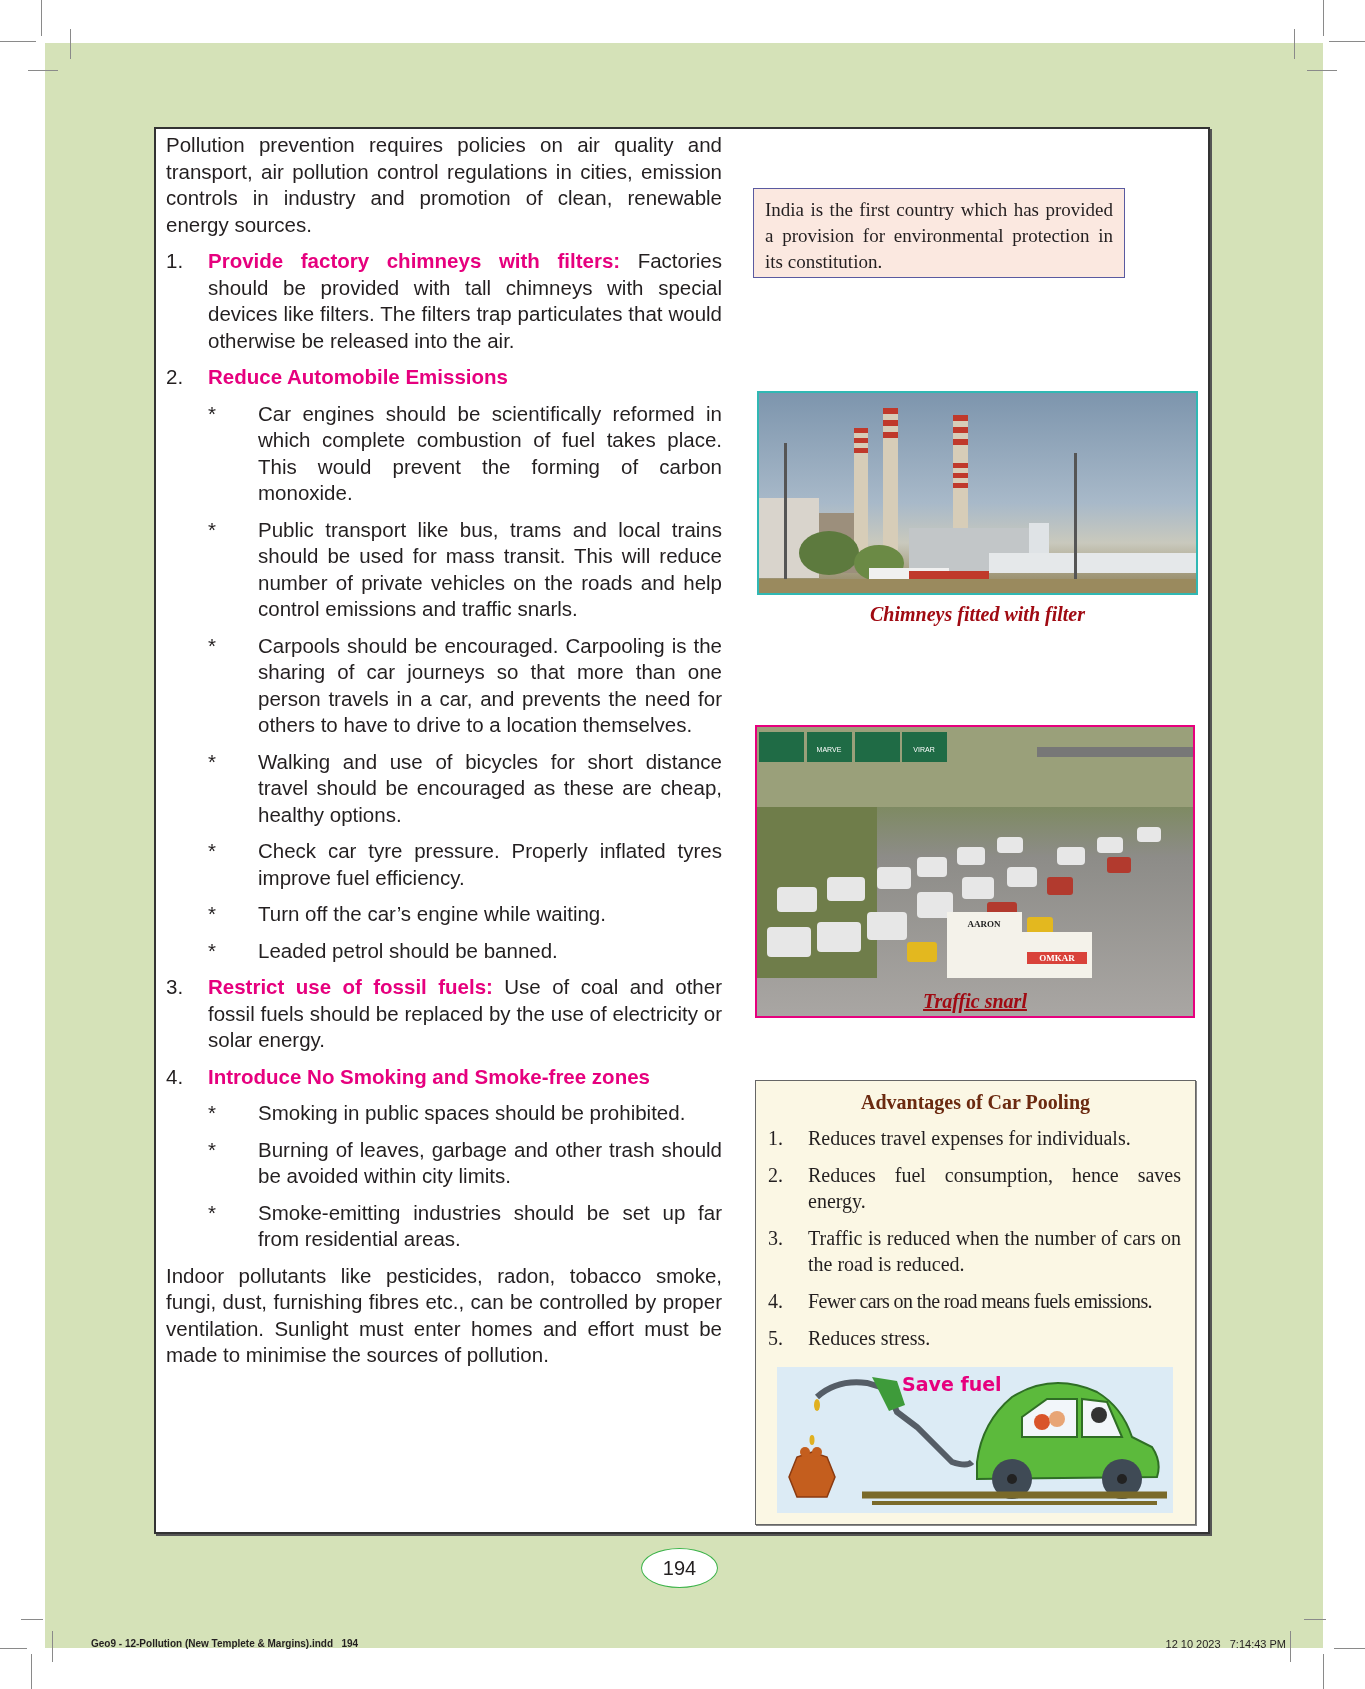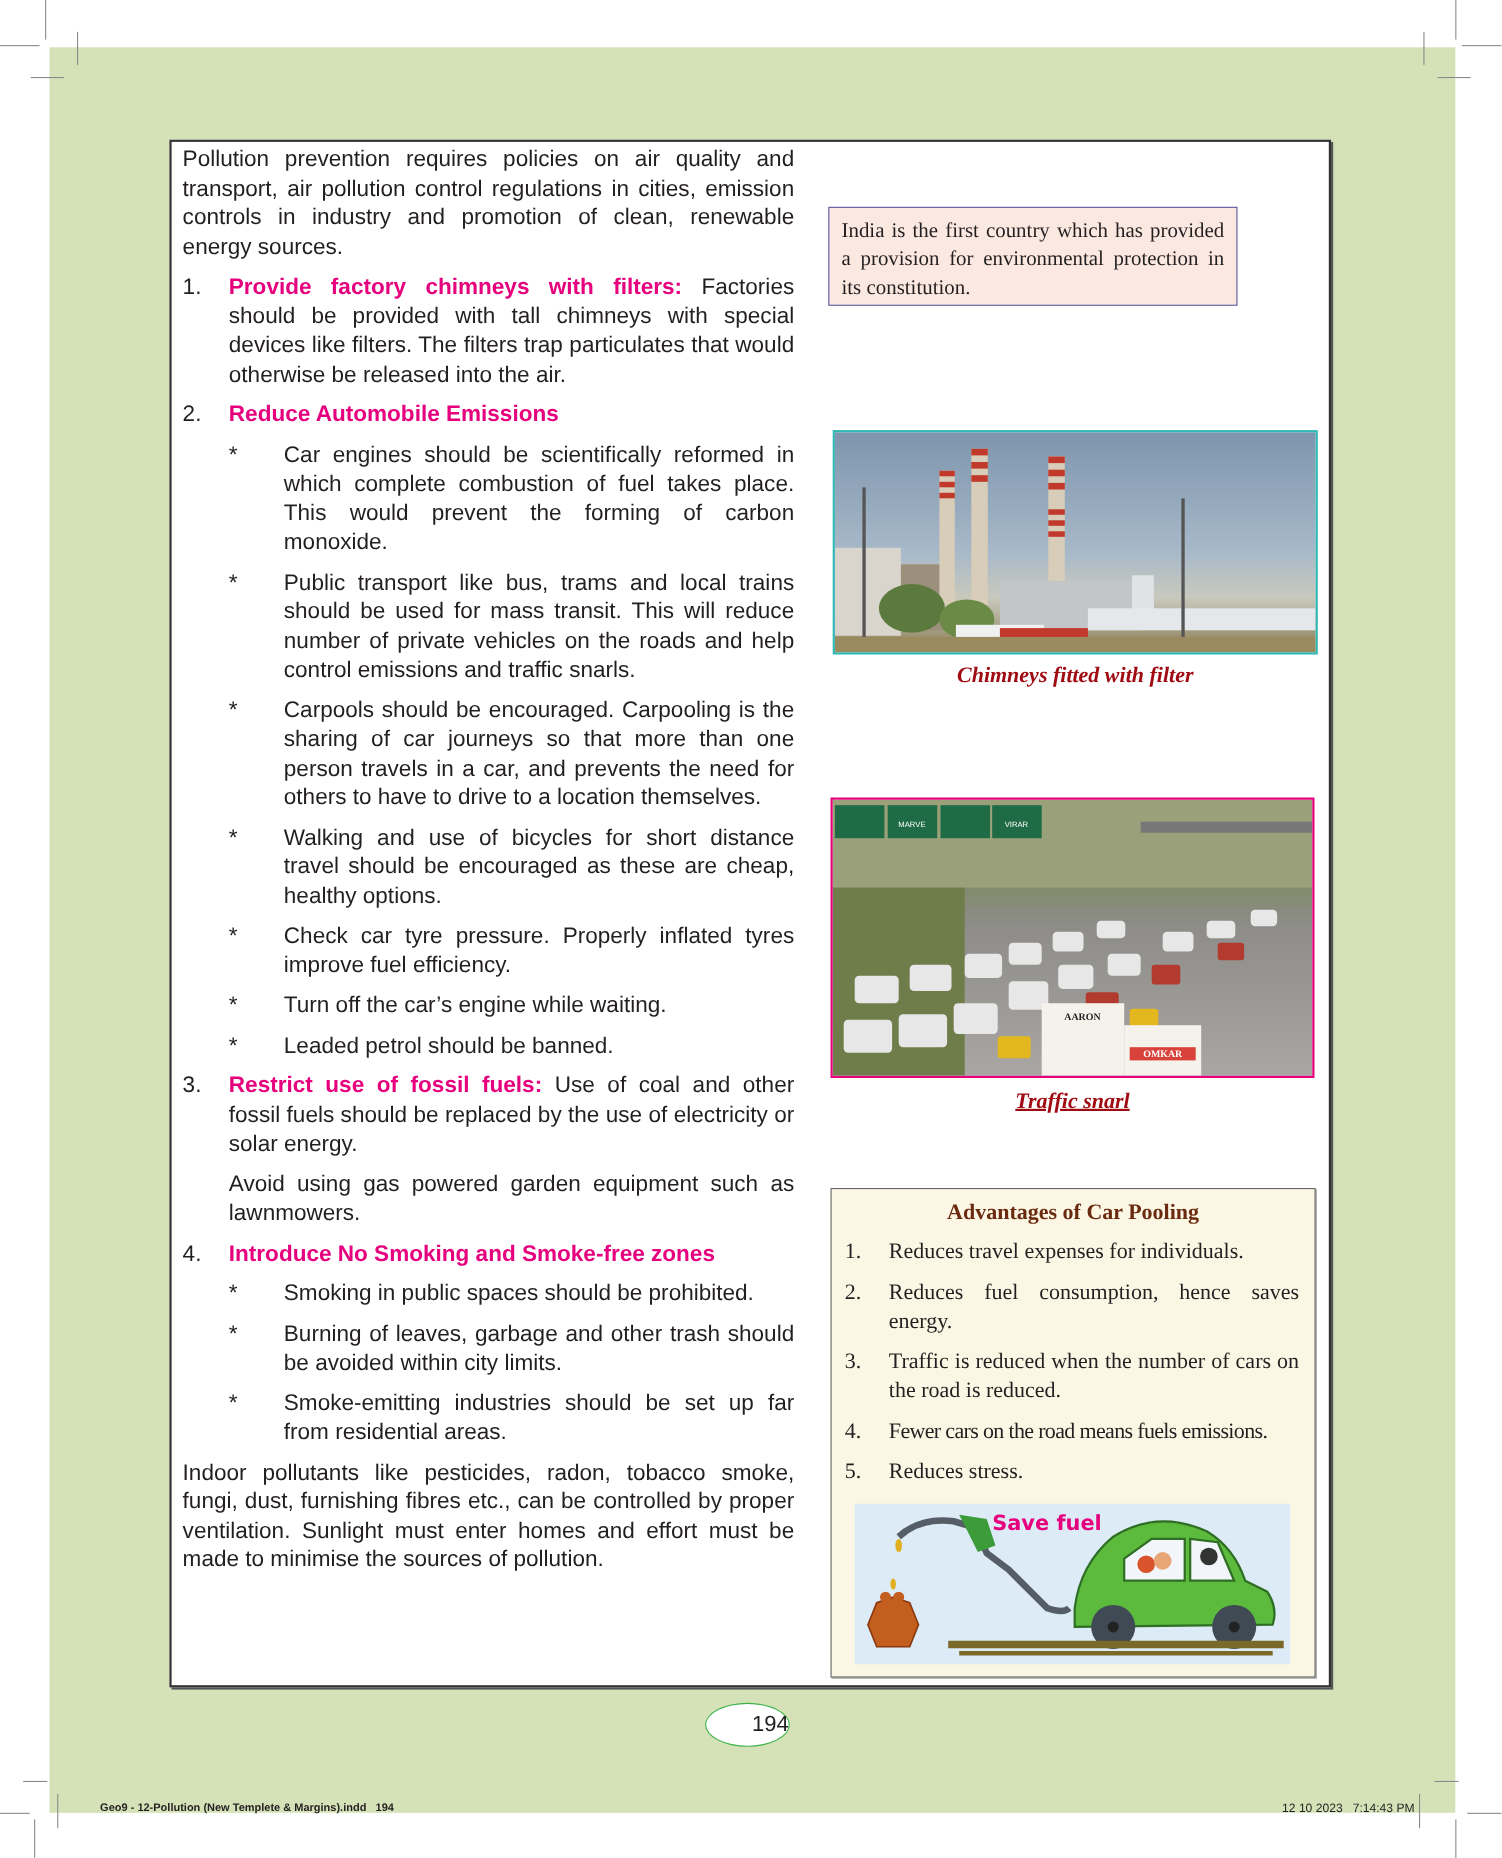--- a/index.html
+++ b/index.html
@@ -14,29 +14,29 @@
   .num{width:42px;flex:none;}
   .num-body{flex:1;text-align:justify;}
   .hl{color:#e6007e;font-weight:bold;}
   .bullet{display:flex;margin:0 0 10px 42px;}
   .star{width:50px;flex:none;}
   .b-text{flex:1;text-align:justify;}
   .indent{margin:0 0 10px 42px;text-align:justify;}
   .fact-box{position:absolute;left:753px;top:188px;width:372px;height:90px;background:#fbe8e0;border:1.5px solid #5a5aa0;padding:8px 11px;box-sizing:border-box;font-family:"Liberation Serif",serif;font-size:19px;line-height:26px;color:#231f20;text-align:justify;}
   .img-frame{position:absolute;overflow:hidden;}
   .chimney-img{left:757px;top:391px;width:441px;height:204px;border:2px solid #30b8b4;box-sizing:border-box;background:linear-gradient(#7d95ad 0%,#a8b9c9 55%,#c9c9bd 75%,#8a7d55 100%);}
-  .traffic-img{left:755px;top:725px;width:440px;height:255px;border:2px solid #e6007e;box-sizing:border-box;background:linear-gradient(#bda878 0%,#7c8a5d 25%,#8d8c88 45%,#a9a6a3 100%);}
+  .traffic-img{left:755px;top:725px;width:440px;height:293px;border:2px solid #e6007e;box-sizing:border-box;background:linear-gradient(#bda878 0%,#7c8a5d 25%,#8d8c88 45%,#a9a6a3 100%);}
   .caption{position:absolute;font-family:"Liberation Serif",serif;font-style:italic;font-weight:bold;color:#a00a12;font-size:20px;text-align:center;}
   .carpool-box{position:absolute;left:755px;top:1080px;width:441px;height:445px;background:#fbf7e4;border:1.5px solid #666;box-shadow:1px 1px 0 #888;box-sizing:border-box;font-family:"Liberation Serif",serif;color:#231f20;font-size:20px;line-height:26px;}
   .carpool-title{text-align:center;font-weight:bold;color:#6b2a10;margin-top:8px;margin-bottom:10px;}
   .cp-item{display:flex;margin:0 14px 11px 12px;}
   .cp-num{width:40px;flex:none;}
   .cp-text{flex:1;text-align:justify;}
   .car-illus{position:absolute;left:777px;top:1367px;width:396px;height:146px;background:#dcebf5;overflow:hidden;}
-  .page-num{position:absolute;left:641px;top:1548px;width:75px;height:38px;border:1.5px solid #3db34a;border-radius:50%;background:#fff;text-align:right;line-height:38px;font-size:20px;color:#231f20;}
+  .page-num{position:absolute;left:641px;top:1548px;width:75px;height:38px;border:1.5px solid #3db34a;border-radius:50%;background:#fff;text-align:center;line-height:38px;font-size:20px;color:#231f20;}
   .footer-left{position:absolute;left:91px;top:1638px;font-size:10px;color:#231f20;font-weight:bold;}
   .footer-right{position:absolute;right:79px;top:1638px;font-size:11px;color:#231f20;}
 </style>
 </head>
 <body>
 
 <div class="page-bg"></div>
 
 <div class="crop" style="left:41px;top:0;width:1px;height:36px;"></div>
 <div class="crop" style="left:0;top:41px;width:36px;height:1px;"></div>
@@ -95,21 +95,20 @@
     </div>
   <div class="bullet">
       <span class="star">*</span>
       <span class="b-text">Leaded petrol should be banned.</span>
     </div>
 
   <div class="num-item">
     <span class="num">3.</span>
     <span class="num-body"><span class="hl">Restrict use of fossil fuels:</span><span> Use of coal and other fossil fuels should be replaced by the use of electricity or solar energy.</span></span>
   </div>
-  <p class="indent">Avoid using gas powered garden equipment such as lawnmowers.</p>
 
   <div class="num-item">
     <span class="num">4.</span>
     <span class="num-body hl">Introduce No Smoking and Smoke-free zones</span>
   </div>
   <div class="bullet">
       <span class="star">*</span>
       <span class="b-text">Smoking in public spaces should be prohibited.</span>
     </div>
   <div class="bullet">

